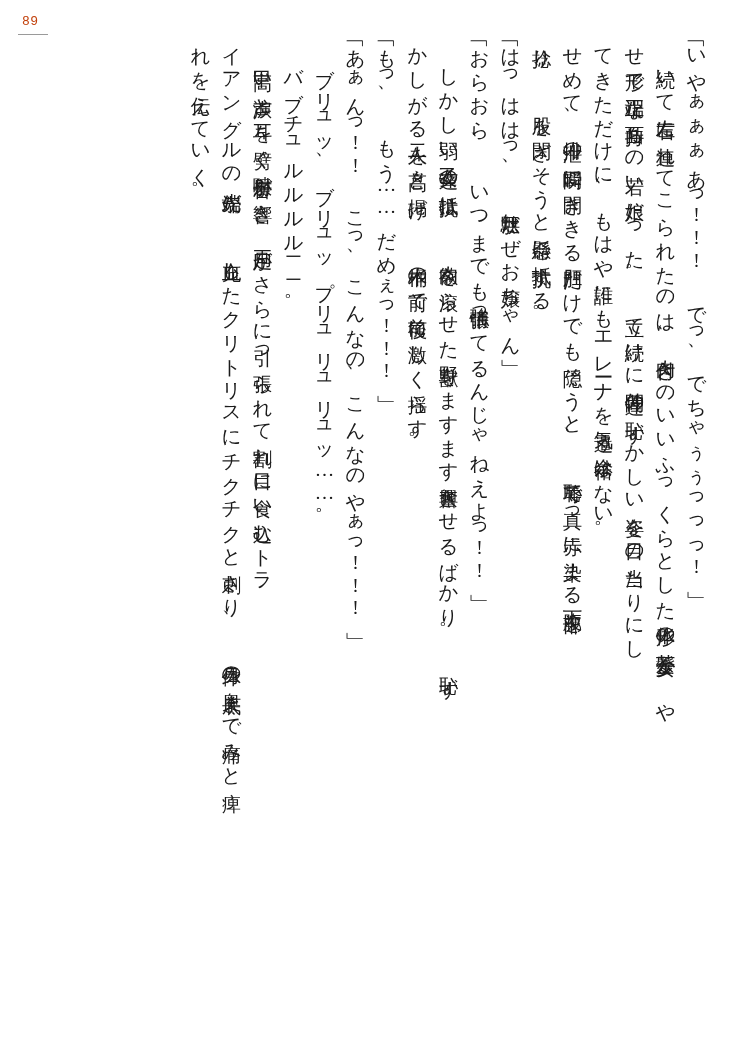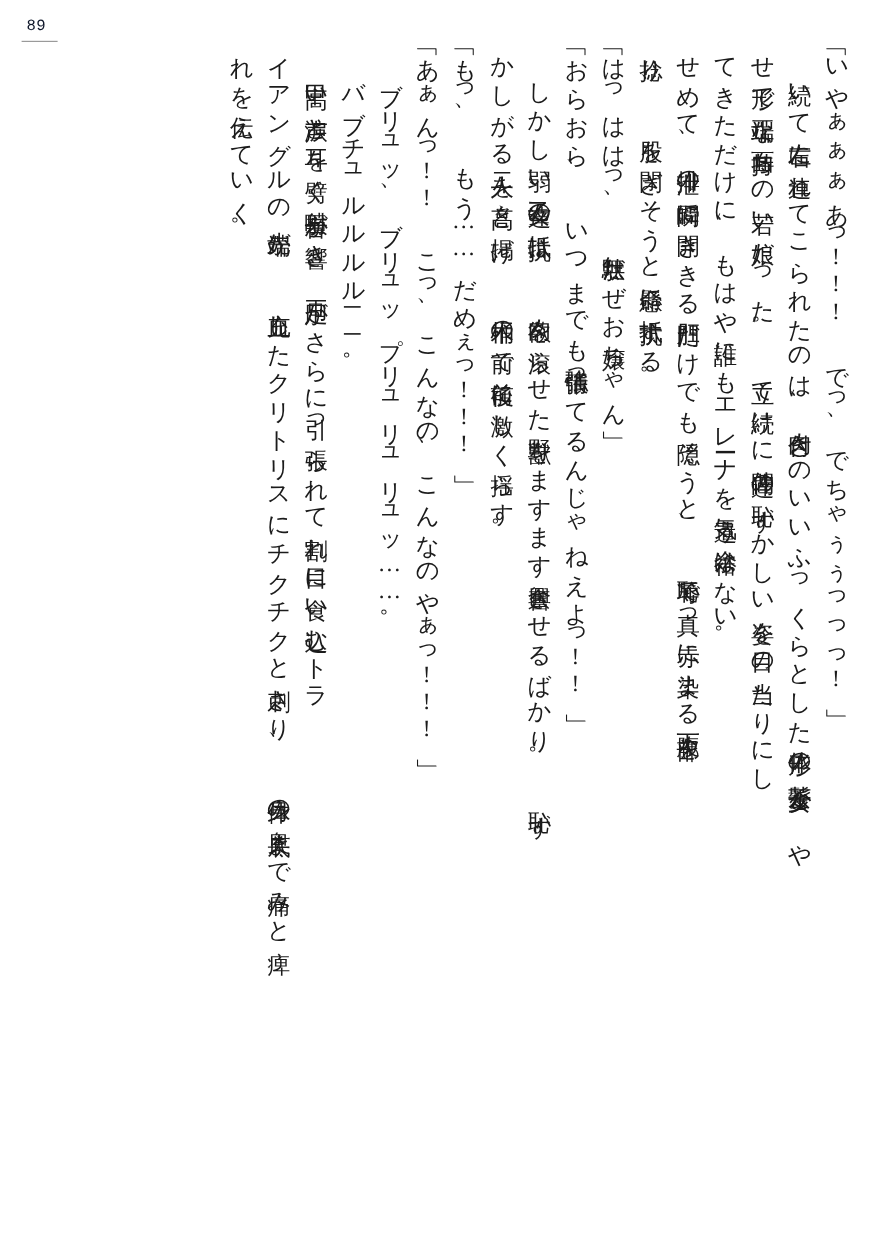--- a/index.html
+++ b/index.html
@@ -13,21 +13,21 @@
     height: 1038px;
     background: #ffffff;
     overflow: hidden;
     font-family: "Liberation Serif", "DejaVu Serif", serif;
   }
   .page-number {
     position: absolute;
     top: 14px;
     left: 22px;
     font-size: 13px;
-    color: #0f172a;
+    color: #c2410c;
     font-family: "Liberation Mono", "DejaVu Sans Mono", monospace;
     letter-spacing: 0.5px;
   }
   .page-rule {
     position: absolute;
     top: 34px;
     left: 18px;
     width: 30px;
     height: 1px;
     background: #9a9a9a;

